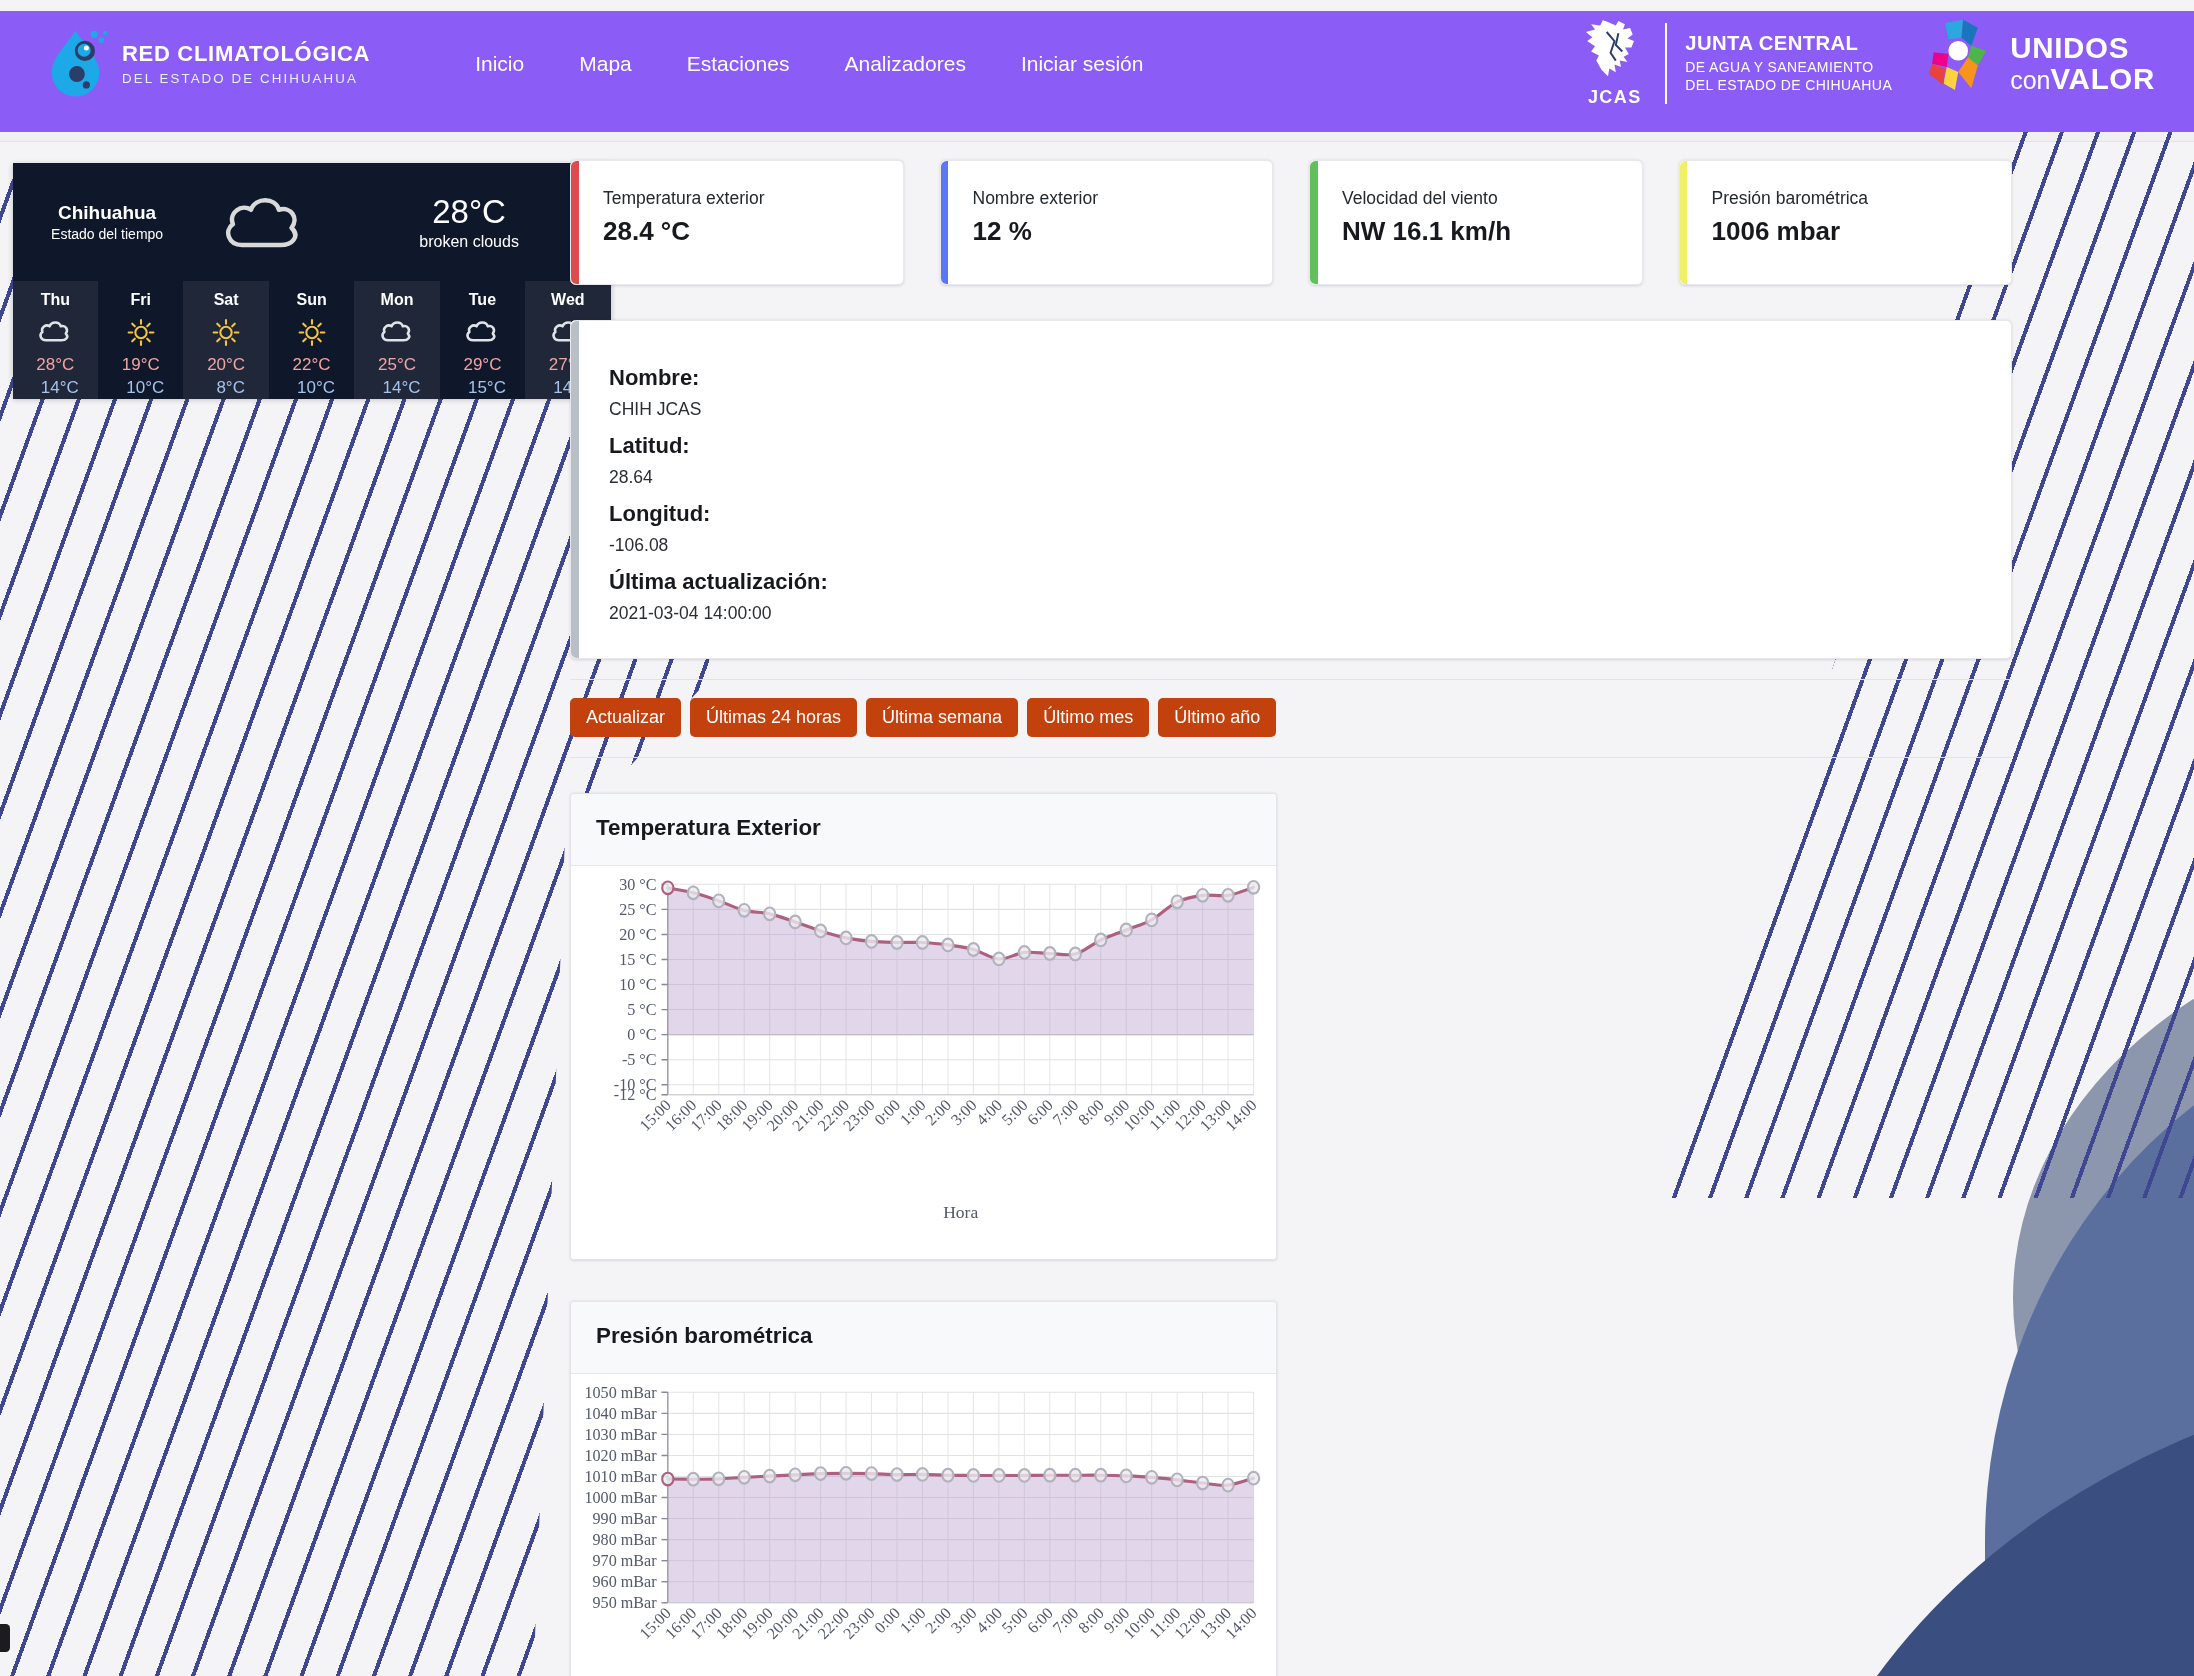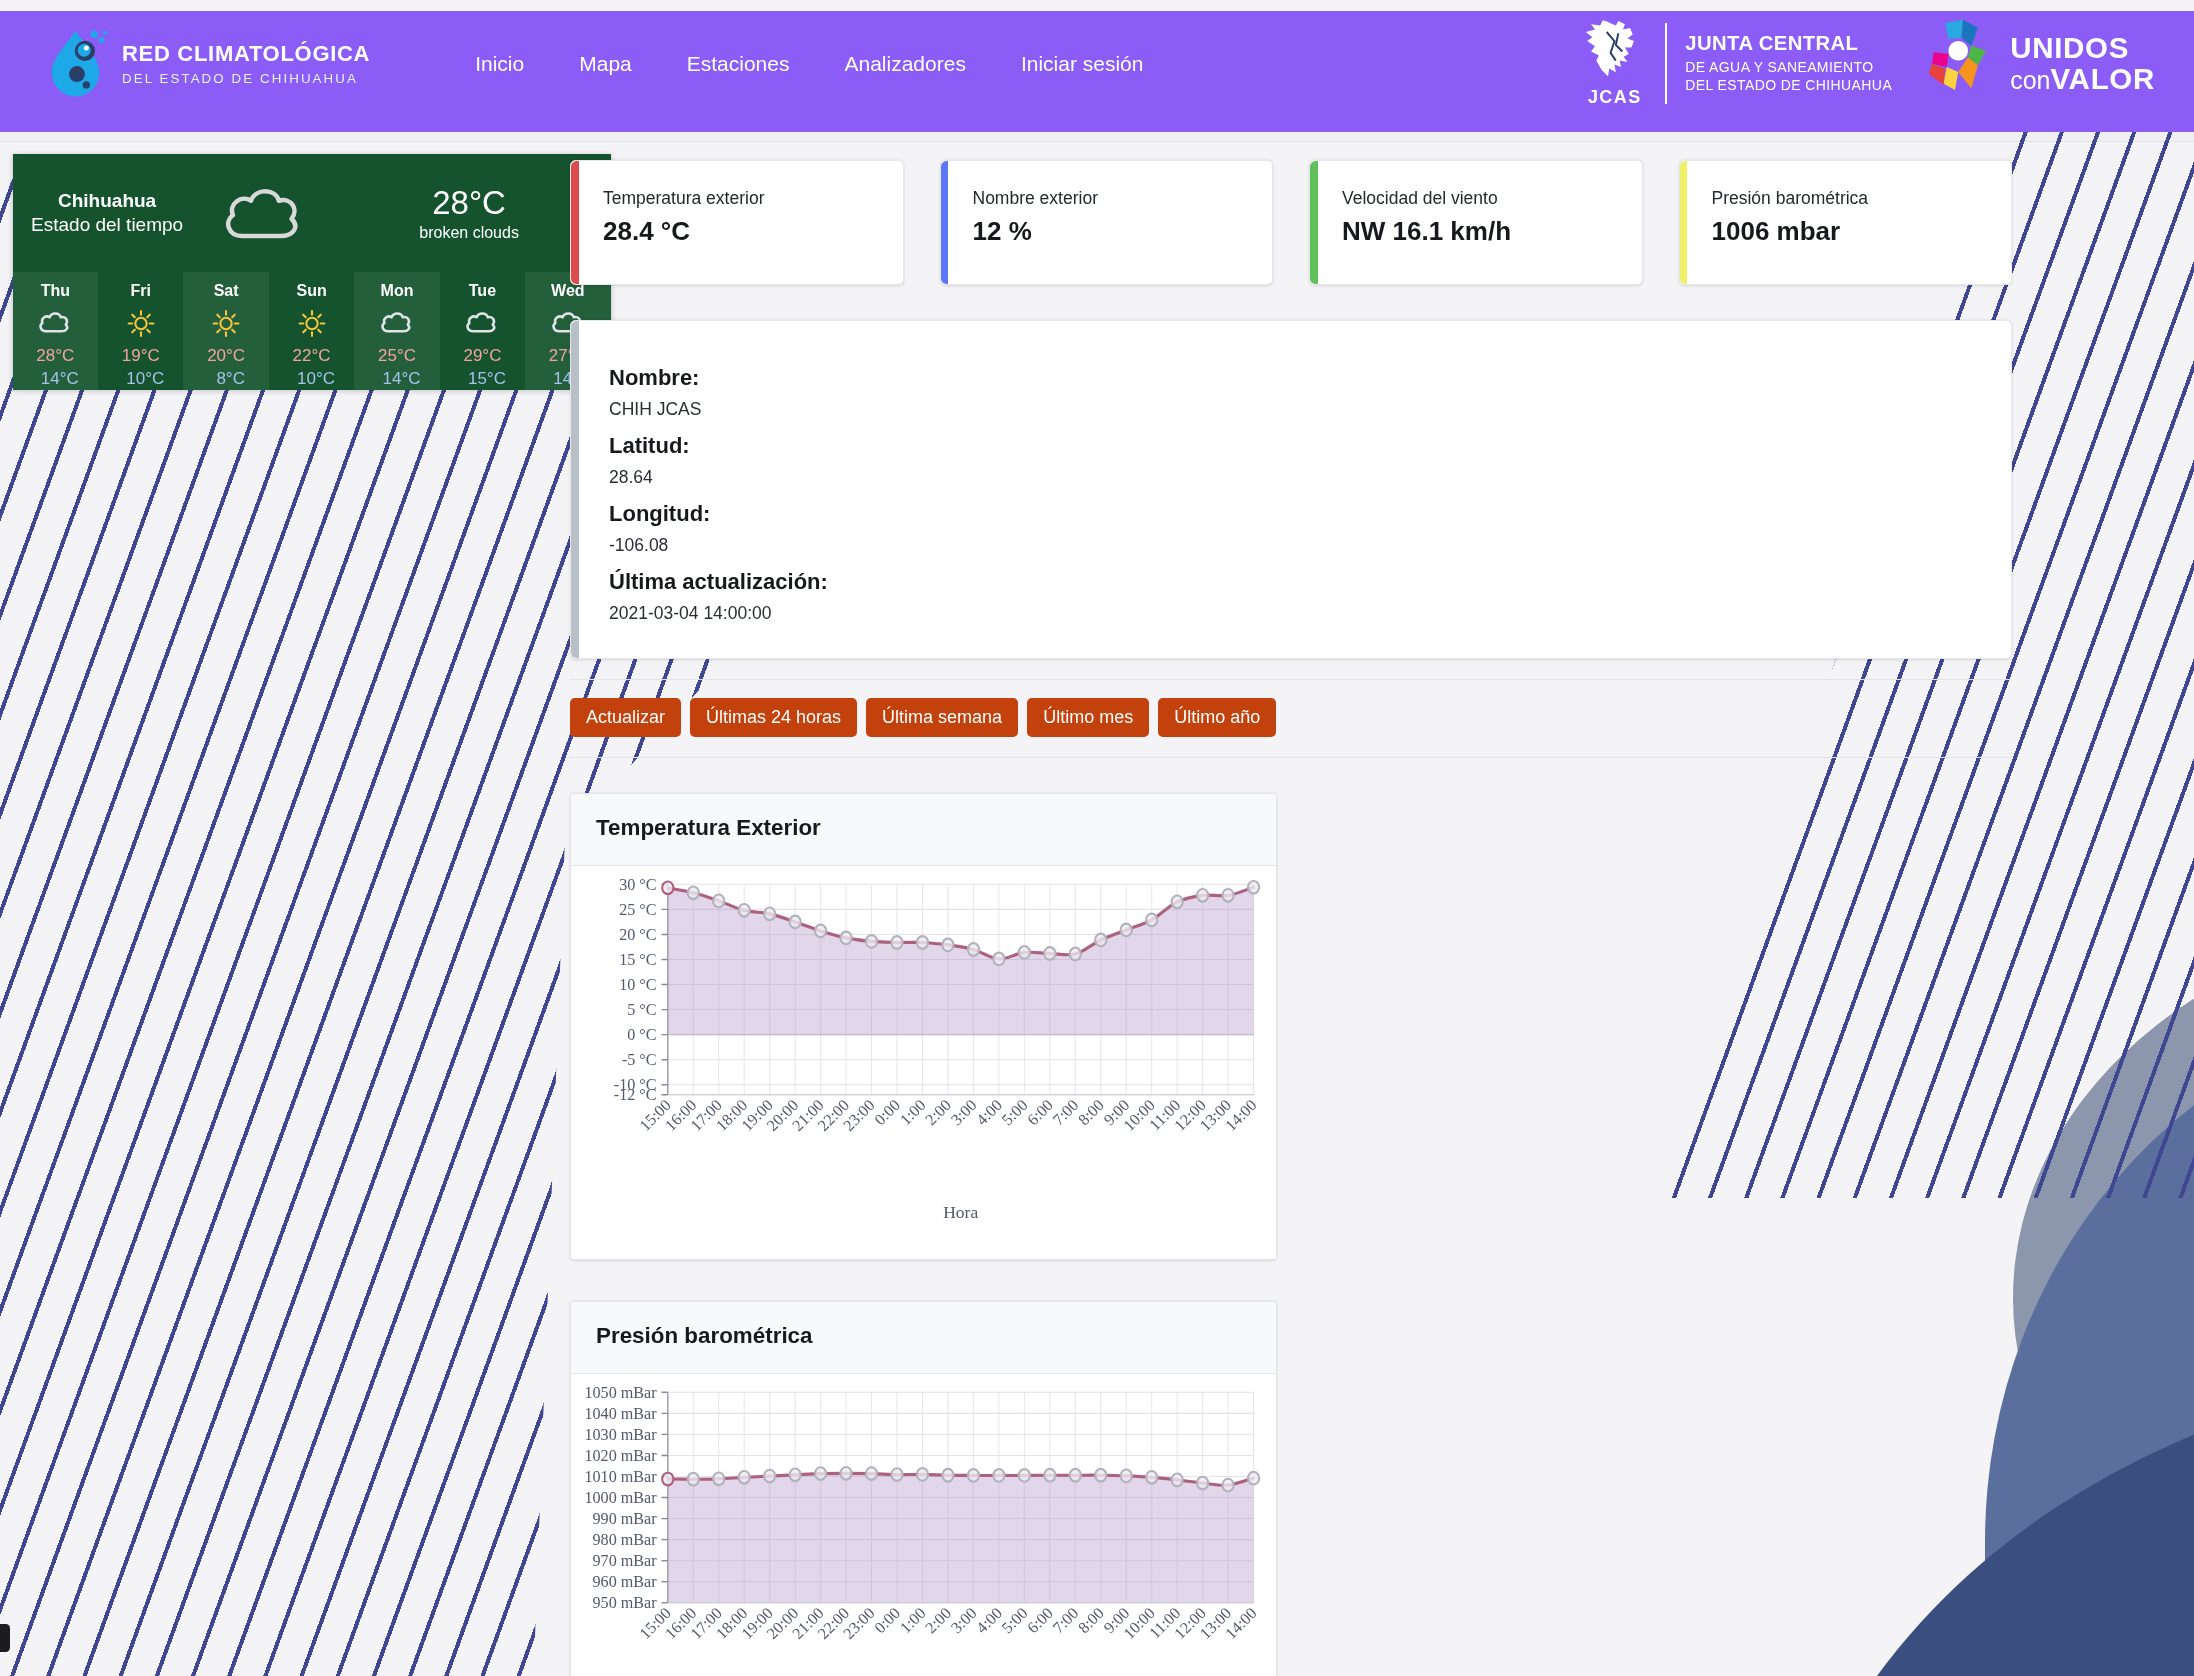--- a/index.html
+++ b/index.html
@@ -35,25 +35,25 @@
   .jcas-sep{width:2.1px;height:81px;background:#fff;}
   .jcas-line1{color:#fff;font-size:20.3px;font-weight:700;letter-spacing:0.4px;}
   .jcas-line23{color:#fff;font-size:14px;letter-spacing:0.4px;line-height:1.3;margin-top:2.8px;}
   .unidos-block{display:flex;align-items:center;gap:7px;}
   .unidos-text{color:#fff;line-height:1.02;}
   .unidos-l1{font-size:29.5px;font-weight:700;letter-spacing:0.7px;}
   .unidos-con{font-size:25px;font-weight:300;}
   .unidos-valor{font-size:29.5px;font-weight:700;letter-spacing:0.7px;}
 
   
-  .weather{position:absolute;left:12.6px;top:154px;width:598px;height:236px;background:#14532d;z-index:10;box-shadow:0 1.4px 5.6px rgba(10,20,40,.25);}
+  .weather{position:absolute;left:12.6px;top:163px;width:598px;height:236px;background:#0f172a;z-index:10;box-shadow:0 1.4px 5.6px rgba(10,20,40,.25);}
   .weather-top{height:118px;display:flex;align-items:center;}
   .w-city{width:189px;text-align:center;color:#fff;}
   .w-city-name{font-size:19px;font-weight:700;}
-  .w-city-sub{font-size:19px;margin-top:1.4px;}
+  .w-city-sub{font-size:14px;margin-top:1.4px;}
   .w-icon{width:126px;text-align:center;}
   .w-temp{flex:1;text-align:center;color:#fff;}
   .w-temp-val{font-size:33px;font-weight:400;}
   .w-temp-cond{font-size:16px;margin-top:1.4px;}
   .weather-days{display:flex;height:118px;}
   .day{flex:1;text-align:center;padding-top:9.8px;}
   .day:nth-child(odd){background:rgba(255,255,255,.07);}
   .day-name{color:#fff;font-size:16px;font-weight:700;}
   .day-icon{margin:8.4px 0 5.6px 0;height:31px;}
   .day-hi{color:#f2a3a3;font-size:17px;line-height:1.35;}

